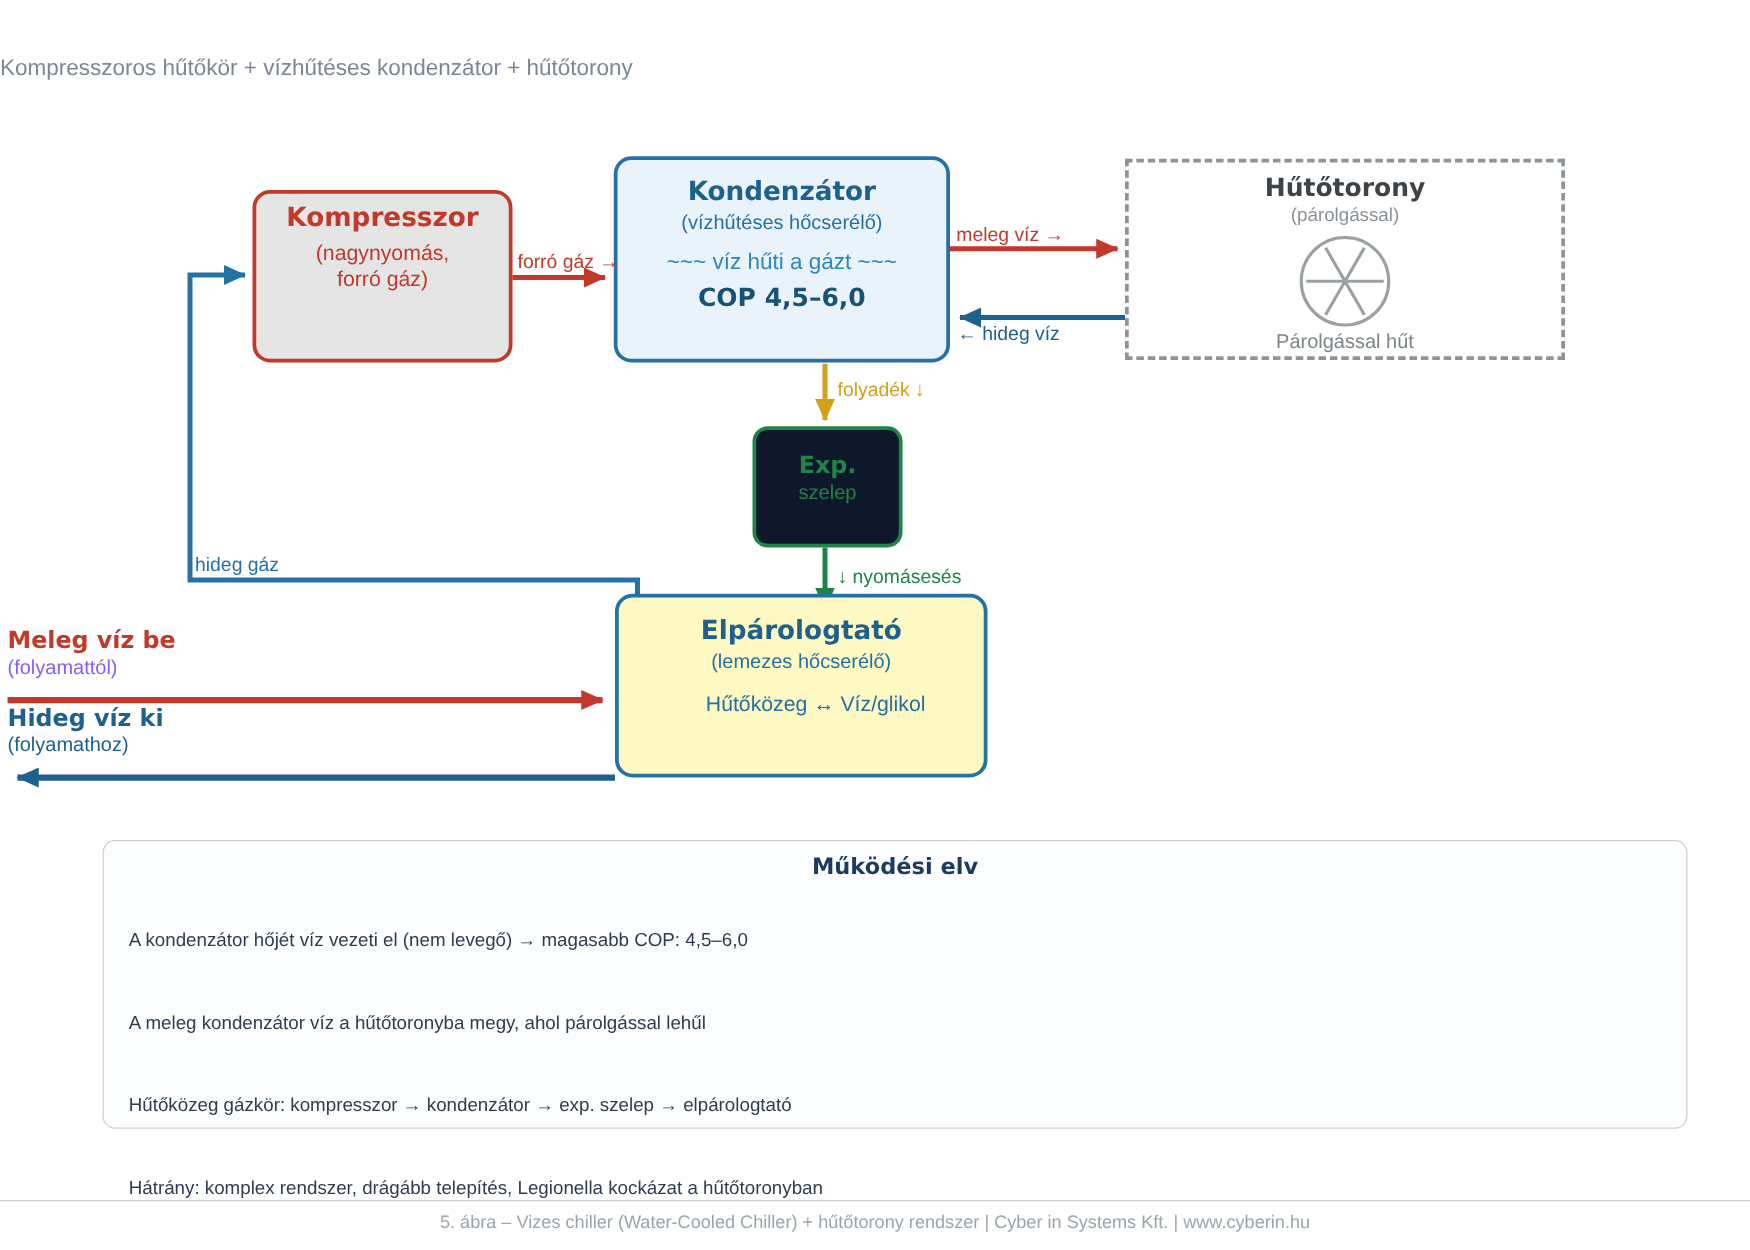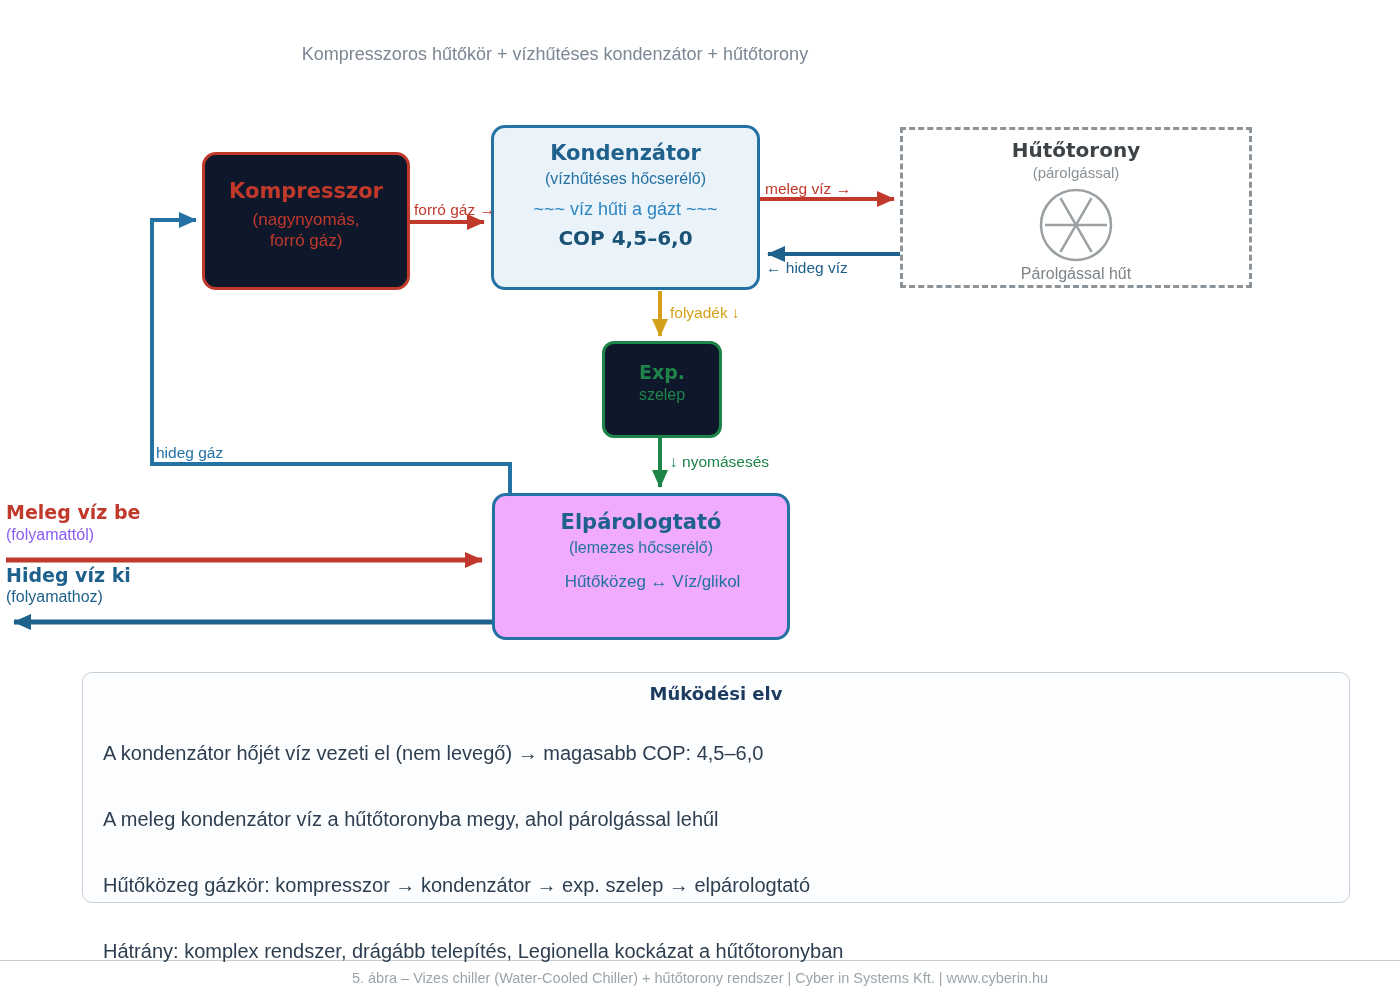--- a/index.html
+++ b/index.html
@@ -2,42 +2,42 @@
 <html><head>
 <meta charset="utf-8">
 <style>
   html,body{margin:0;padding:0;background:#fff;}
   #stage{position:relative;width:1400px;height:1000px;background:#fff;overflow:hidden;
          font-family:"Liberation Sans","DejaVu Sans",sans-serif;}
   .abs{position:absolute;}
   
   #page-title{left:0;top:6px;width:1400px;text-align:center;font-size:27px;font-weight:bold;color:#1e3a5f;
               font-family:"DejaVu Sans","Liberation Sans",sans-serif;}
-  #page-subtitle{left:0;top:44px;width:1110px;text-align:center;font-size:18px;color:#7b8794;}
+  #page-subtitle{left:0;top:44px;width:1110px;text-align:left;font-size:18px;color:#7b8794;}
   
   .box{position:absolute;box-sizing:border-box;border-radius:14px;border:3px solid;text-align:center;z-index:2;}
   .box .t{display:block;font-weight:bold;font-family:"DejaVu Sans","Liberation Sans",sans-serif;}
-  #box-kompresszor{left:202px;top:152px;width:208px;height:138px;background:#0f172a;border-color:#c0392b;color:#c0392b;padding-top:24px;}
+  #box-kompresszor{left:202px;top:152px;width:208px;height:138px;background:#e5e5e5;border-color:#c0392b;color:#c0392b;padding-top:7px;}
   #box-kompresszor .t{font-size:21px;}
   #box-kompresszor .s{display:block;font-size:17px;margin-top:6px;line-height:21px;}
   #box-kondenzator{left:491px;top:125px;width:269px;height:165px;background:#eaf3fa;border-color:#2471a3;padding-top:13px;}
   #box-kondenzator .t{font-size:21px;color:#1f618d;}
   #box-kondenzator .s{display:block;font-size:16px;color:#2471a3;margin-top:5px;}
   #box-kondenzator .w{display:block;font-size:18px;color:#2e86c1;margin-top:11px;}
   #box-kondenzator .c{display:block;font-size:20px;font-weight:bold;color:#1a5276;margin-top:6px;
                       font-family:"DejaVu Sans","Liberation Sans",sans-serif;}
   #box-hutotorony{left:900px;top:127px;width:352px;height:161px;background:#ffffff;border:3px dashed #8c9499;border-radius:0;}
   #box-hutotorony .t{position:absolute;left:0;top:8px;width:100%;font-size:20px;color:#3d4347;}
   #box-hutotorony .s{position:absolute;left:0;top:34px;width:100%;font-size:15px;color:#8a9196;}
   #box-hutotorony .fan{position:absolute;left:50%;top:57px;transform:translateX(-50%);}
   #box-hutotorony .cap{position:absolute;left:0;top:135px;width:100%;font-size:16px;color:#7d8488;}
   #box-exp{left:602px;top:341px;width:120px;height:97px;background:#0f172a;border-color:#1e8449;border-radius:12px;padding-top:17px;color:#1e8449;}
   #box-exp .t{font-size:19px;}
   #box-exp .s{display:block;font-size:16px;margin-top:3px;}
-  #box-elparologtato{left:492px;top:493px;width:298px;height:147px;background:#f0abfc;border-color:#2471a3;padding-top:14px;}
+  #box-elparologtato{left:492px;top:475px;width:298px;height:147px;background:#fef9c3;border-color:#2471a3;padding-top:14px;}
   #box-elparologtato .t{font-size:21px;color:#1f618d;}
   #box-elparologtato .s{display:block;font-size:16px;color:#2471a3;margin-top:5px;}
   #box-elparologtato .m{display:block;font-size:17px;color:#2471a3;margin-top:15px;margin-left:23px;}
   
   .flbl{position:absolute;font-size:15.5px;z-index:3;white-space:nowrap;}
   #lbl-forro{left:414px;top:201px;color:#c0392b;}
   #lbl-meleg{left:765px;top:180px;color:#c0392b;}
   #lbl-hidegviz{left:766px;top:259px;color:#1f618d;}
   #lbl-folyadek{left:670px;top:304px;color:#d4a017;}
   #lbl-nyomas{left:670px;top:453px;color:#1e8449;}
@@ -46,21 +46,21 @@
   .io{position:absolute;white-space:nowrap;z-index:3;}
   #io-meleg-t{left:6px;top:501px;font-size:19px;font-weight:bold;color:#c0392b;font-family:"DejaVu Sans","Liberation Sans",sans-serif;}
   #io-meleg-s{left:6px;top:526px;font-size:16px;color:#8b5cf6;}
   #io-hideg-t{left:6px;top:564px;font-size:19px;font-weight:bold;color:#1f618d;font-family:"DejaVu Sans","Liberation Sans",sans-serif;}
   #io-hideg-s{left:6px;top:588px;font-size:16px;color:#1f618d;}
   
   #principle{left:82px;top:672px;width:1268px;height:231px;box-sizing:border-box;border:1.5px solid #c9ced4;
              border-radius:10px;background:#fcfdfe;padding:10px 20px 0 20px;z-index:2;}
   #principle .pt{text-align:center;font-size:18px;font-weight:bold;color:#1d3a5f;margin-bottom:4px;
                  font-family:"DejaVu Sans","Liberation Sans",sans-serif;}
-  #principle .pl{font-size:20px;color:#2d3e50;line-height:34px;height:34px;white-space:nowrap;margin-top:32px;}
+  #principle .pl{font-size:15px;color:#2d3e50;line-height:34px;height:34px;white-space:nowrap;margin-top:32px;}
   #principle .pw{font-size:16.5px;line-height:34px;height:34px;color:#e74c3c;font-weight:bold;white-space:nowrap;}
   #principle .pw .gap{display:inline-block;width:26px;}
   
   #footer-rule{left:0;top:960px;width:1400px;border-top:1px solid #c8cdd2;height:0;}
   #footer-text{left:0;top:970px;width:1400px;text-align:center;font-size:14.5px;color:#9aa5ab;}
   
   #wires{position:absolute;left:0;top:0;z-index:1;}
 </style>
 </head>
 <body>

